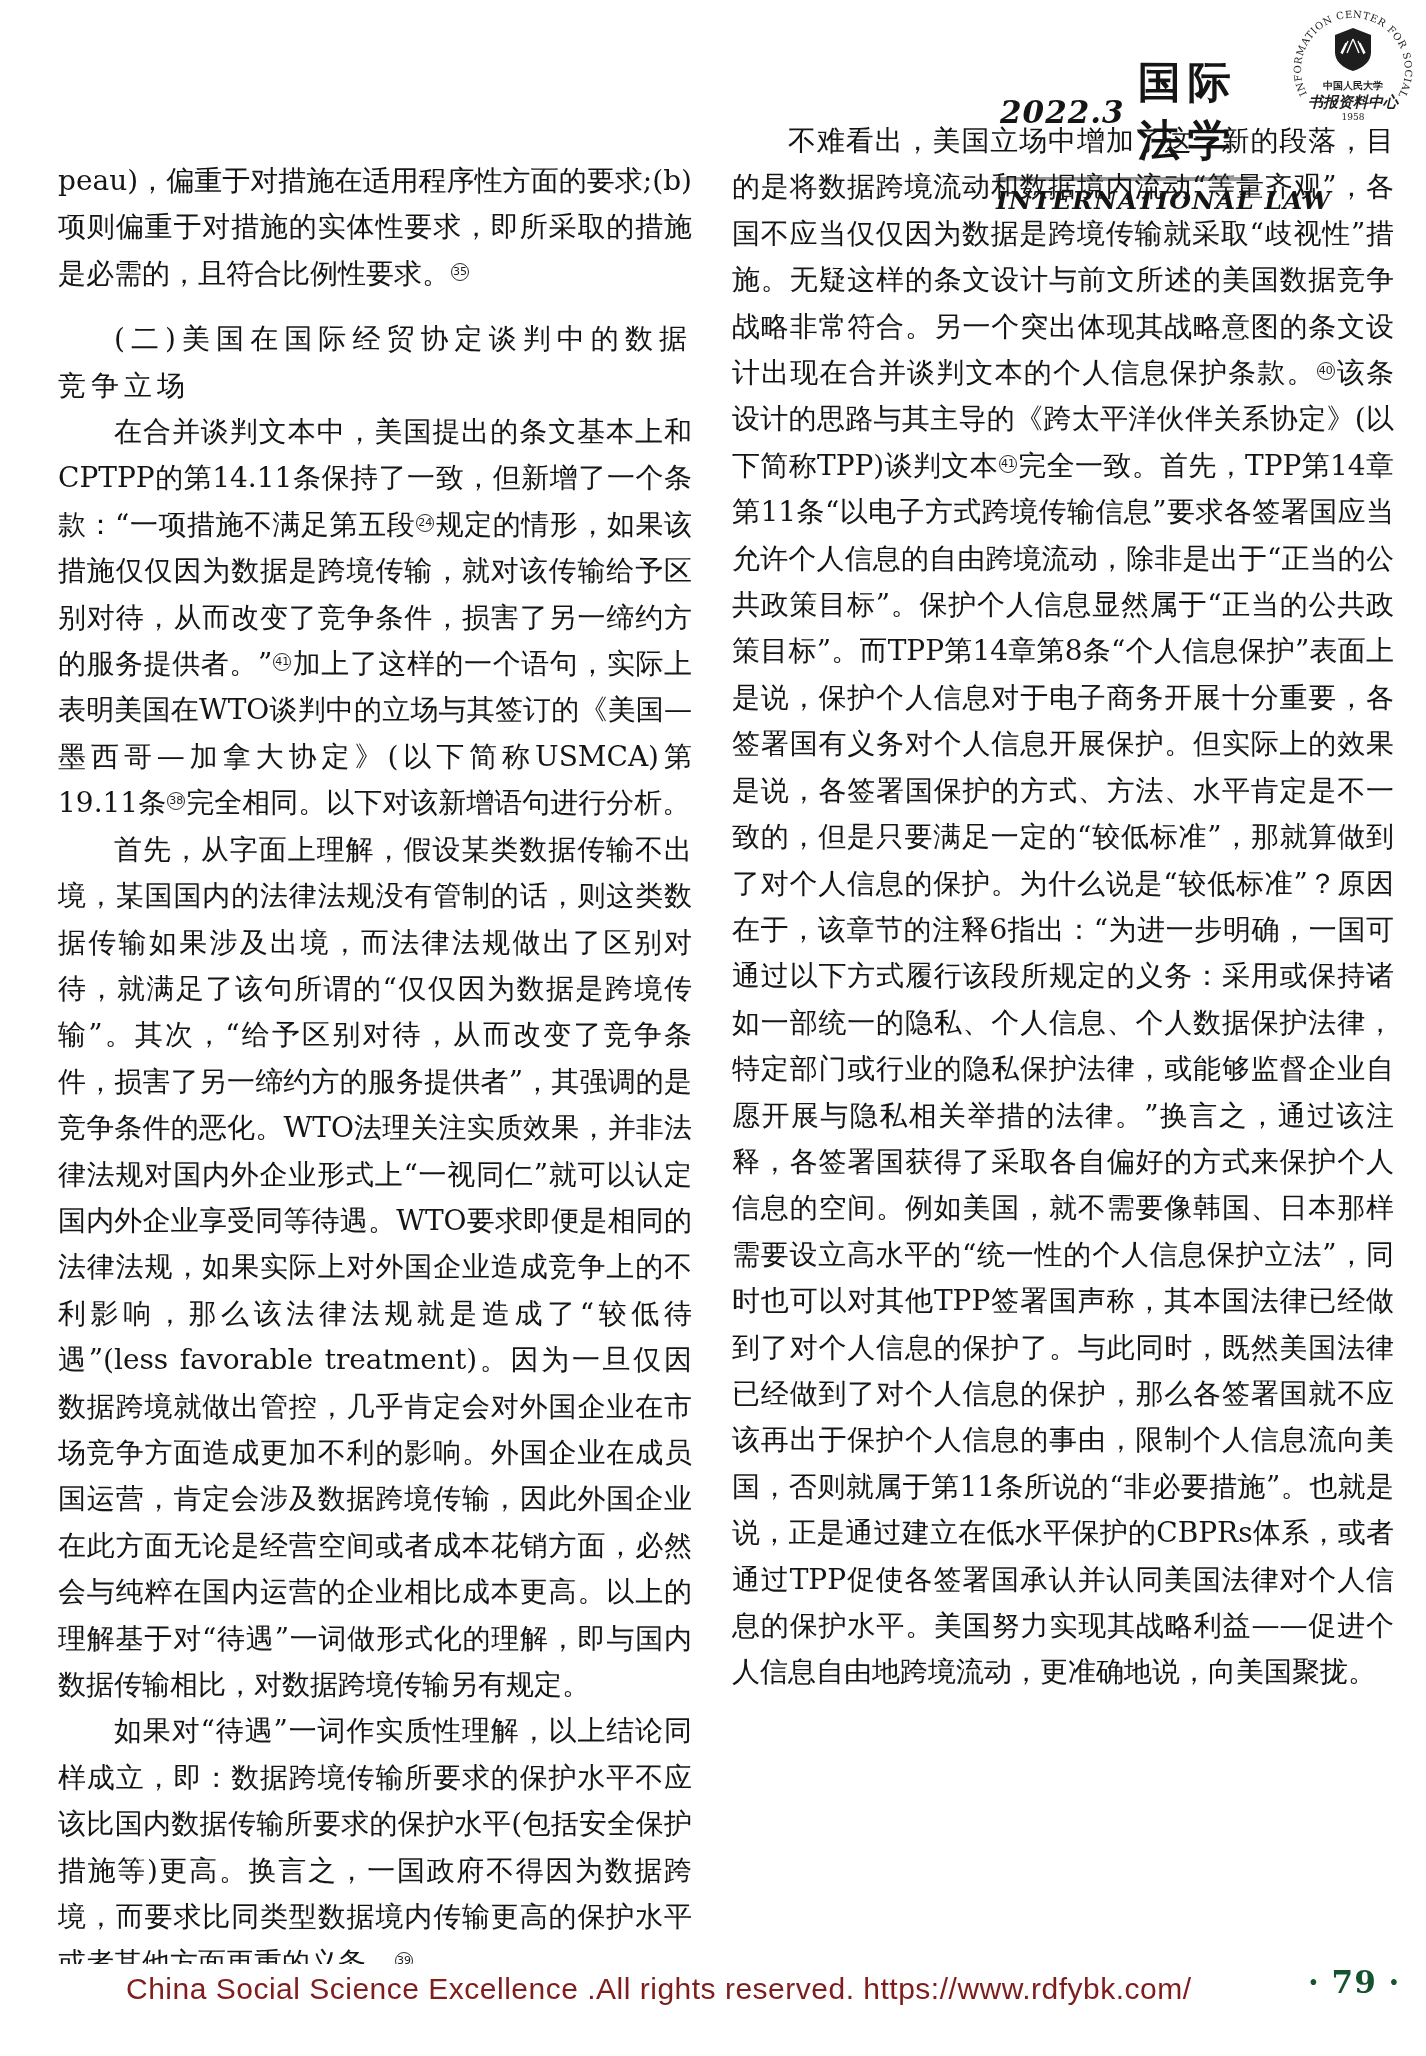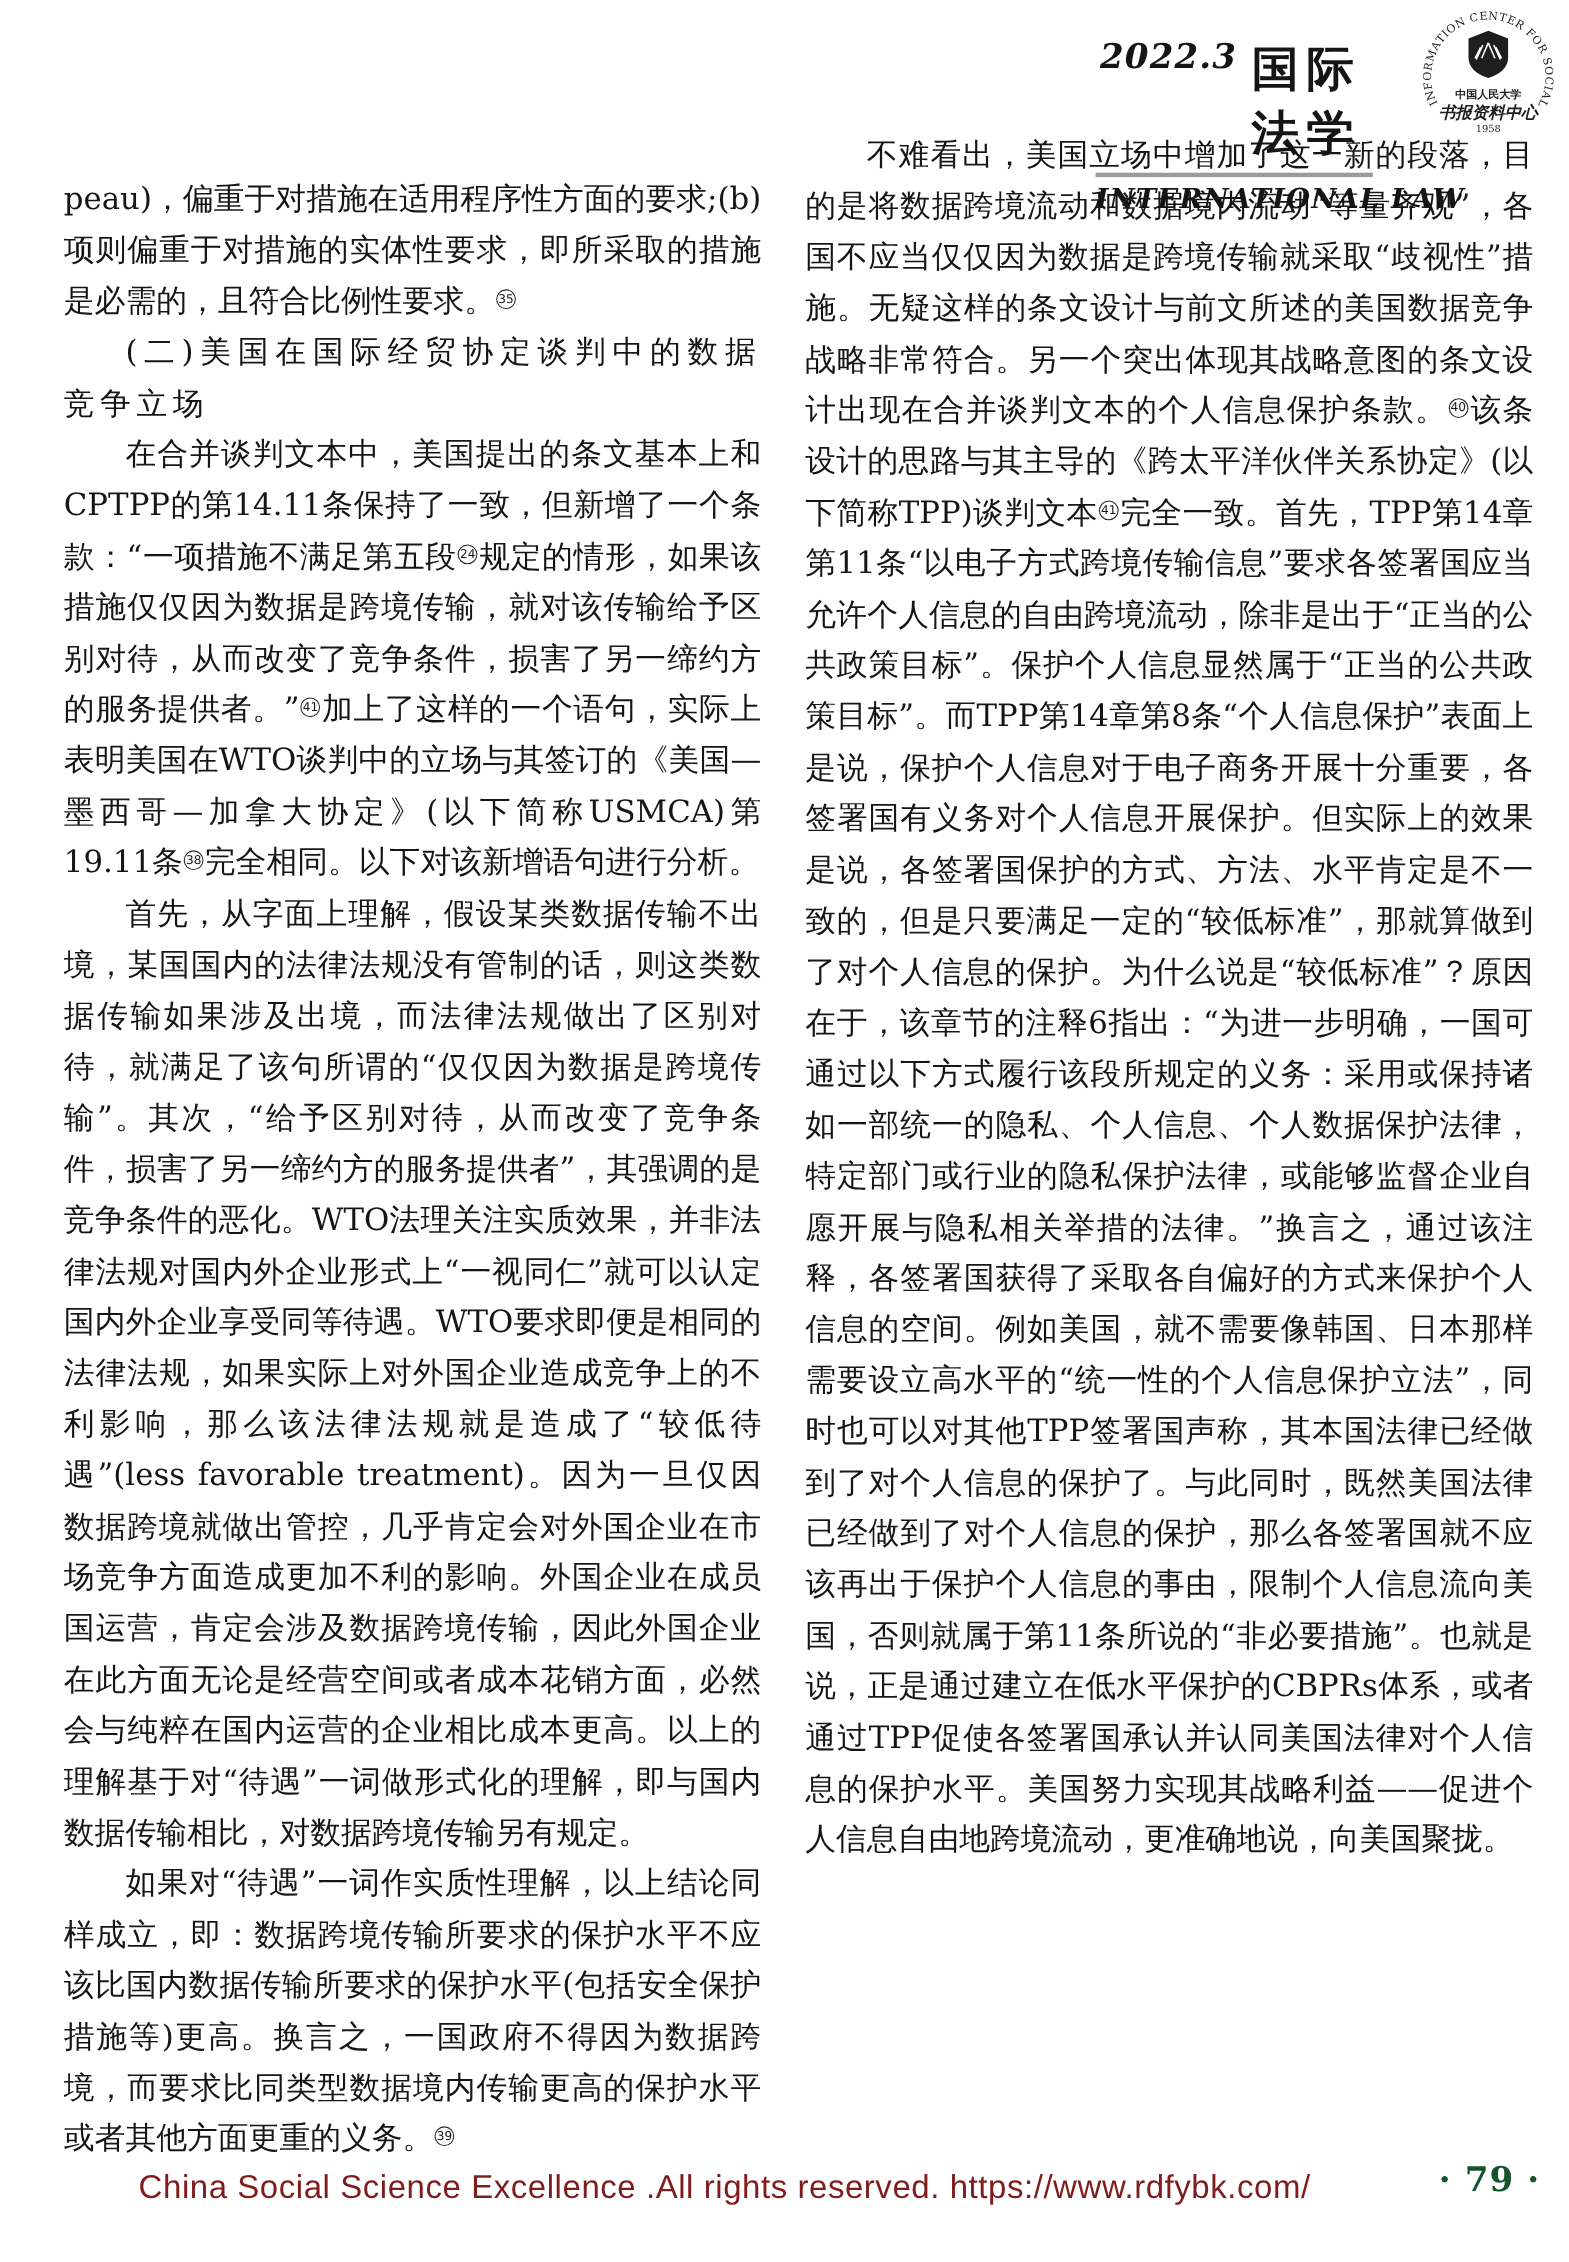--- a/index.html
+++ b/index.html
@@ -2,36 +2,36 @@
 <html><head>
 <meta charset="utf-8">
 <style>
   html,body{margin:0;padding:0;background:#ffffff;}
   .page{
     position:relative;width:1426px;height:2056px;background:#ffffff;
     font-family:"DejaVu Serif","Liberation Serif",serif;color:#151515;overflow:hidden;
   }
   
   .header-block{position:absolute;left:996px;top:34px;width:252px;text-align:center;}
-  .header-line1{display:flex;justify-content:space-between;align-items:flex-start;padding:0 4px;}
+  .header-line1{display:flex;justify-content:space-between;align-items:center;padding:0 4px;margin-top:20px;}
   .issue{font-style:italic;font-weight:bold;font-size:31px;letter-spacing:1px;}
   .section-cn{font-weight:bold;font-size:43px;letter-spacing:7px;margin-right:-7px;}
   .header-rule{height:4px;background:#9b9b9b;margin:7px 0 5px;}
   .section-en{font-style:italic;font-weight:bold;font-size:25px;letter-spacing:1px;white-space:nowrap;}
   .seal{position:absolute;left:1286px;top:4px;width:136px;height:132px;}
   
   .col{
     position:absolute;top:118px;height:1846px;overflow:hidden;
     font-size:28px;line-height:46.4px;text-align:justify;text-justify:inter-ideograph;
   }
   .col-left{left:58px;width:634px;}
   .col-right{left:732px;width:662px;}
   .para{margin:0;text-indent:2em;}
   .para.continuation{text-indent:0;margin-top:40px;}
-  .para.heading{letter-spacing:5px;}
+  .para.heading{letter-spacing:5px;margin-top:19px;}
   .fn{
     display:inline-block;box-sizing:border-box;width:18px;height:18px;line-height:15px;
     font-size:11px;font-family:"DejaVu Sans","Liberation Sans",sans-serif;
     border:1.5px solid #2a2a2a;border-radius:50%;text-align:center;text-indent:0;
     vertical-align:8px;letter-spacing:0;margin:0 1px;font-weight:normal;
   }
   
   .watermark{
     position:absolute;left:126px;top:1972px;
     font-family:"Liberation Sans","DejaVu Sans",sans-serif;

